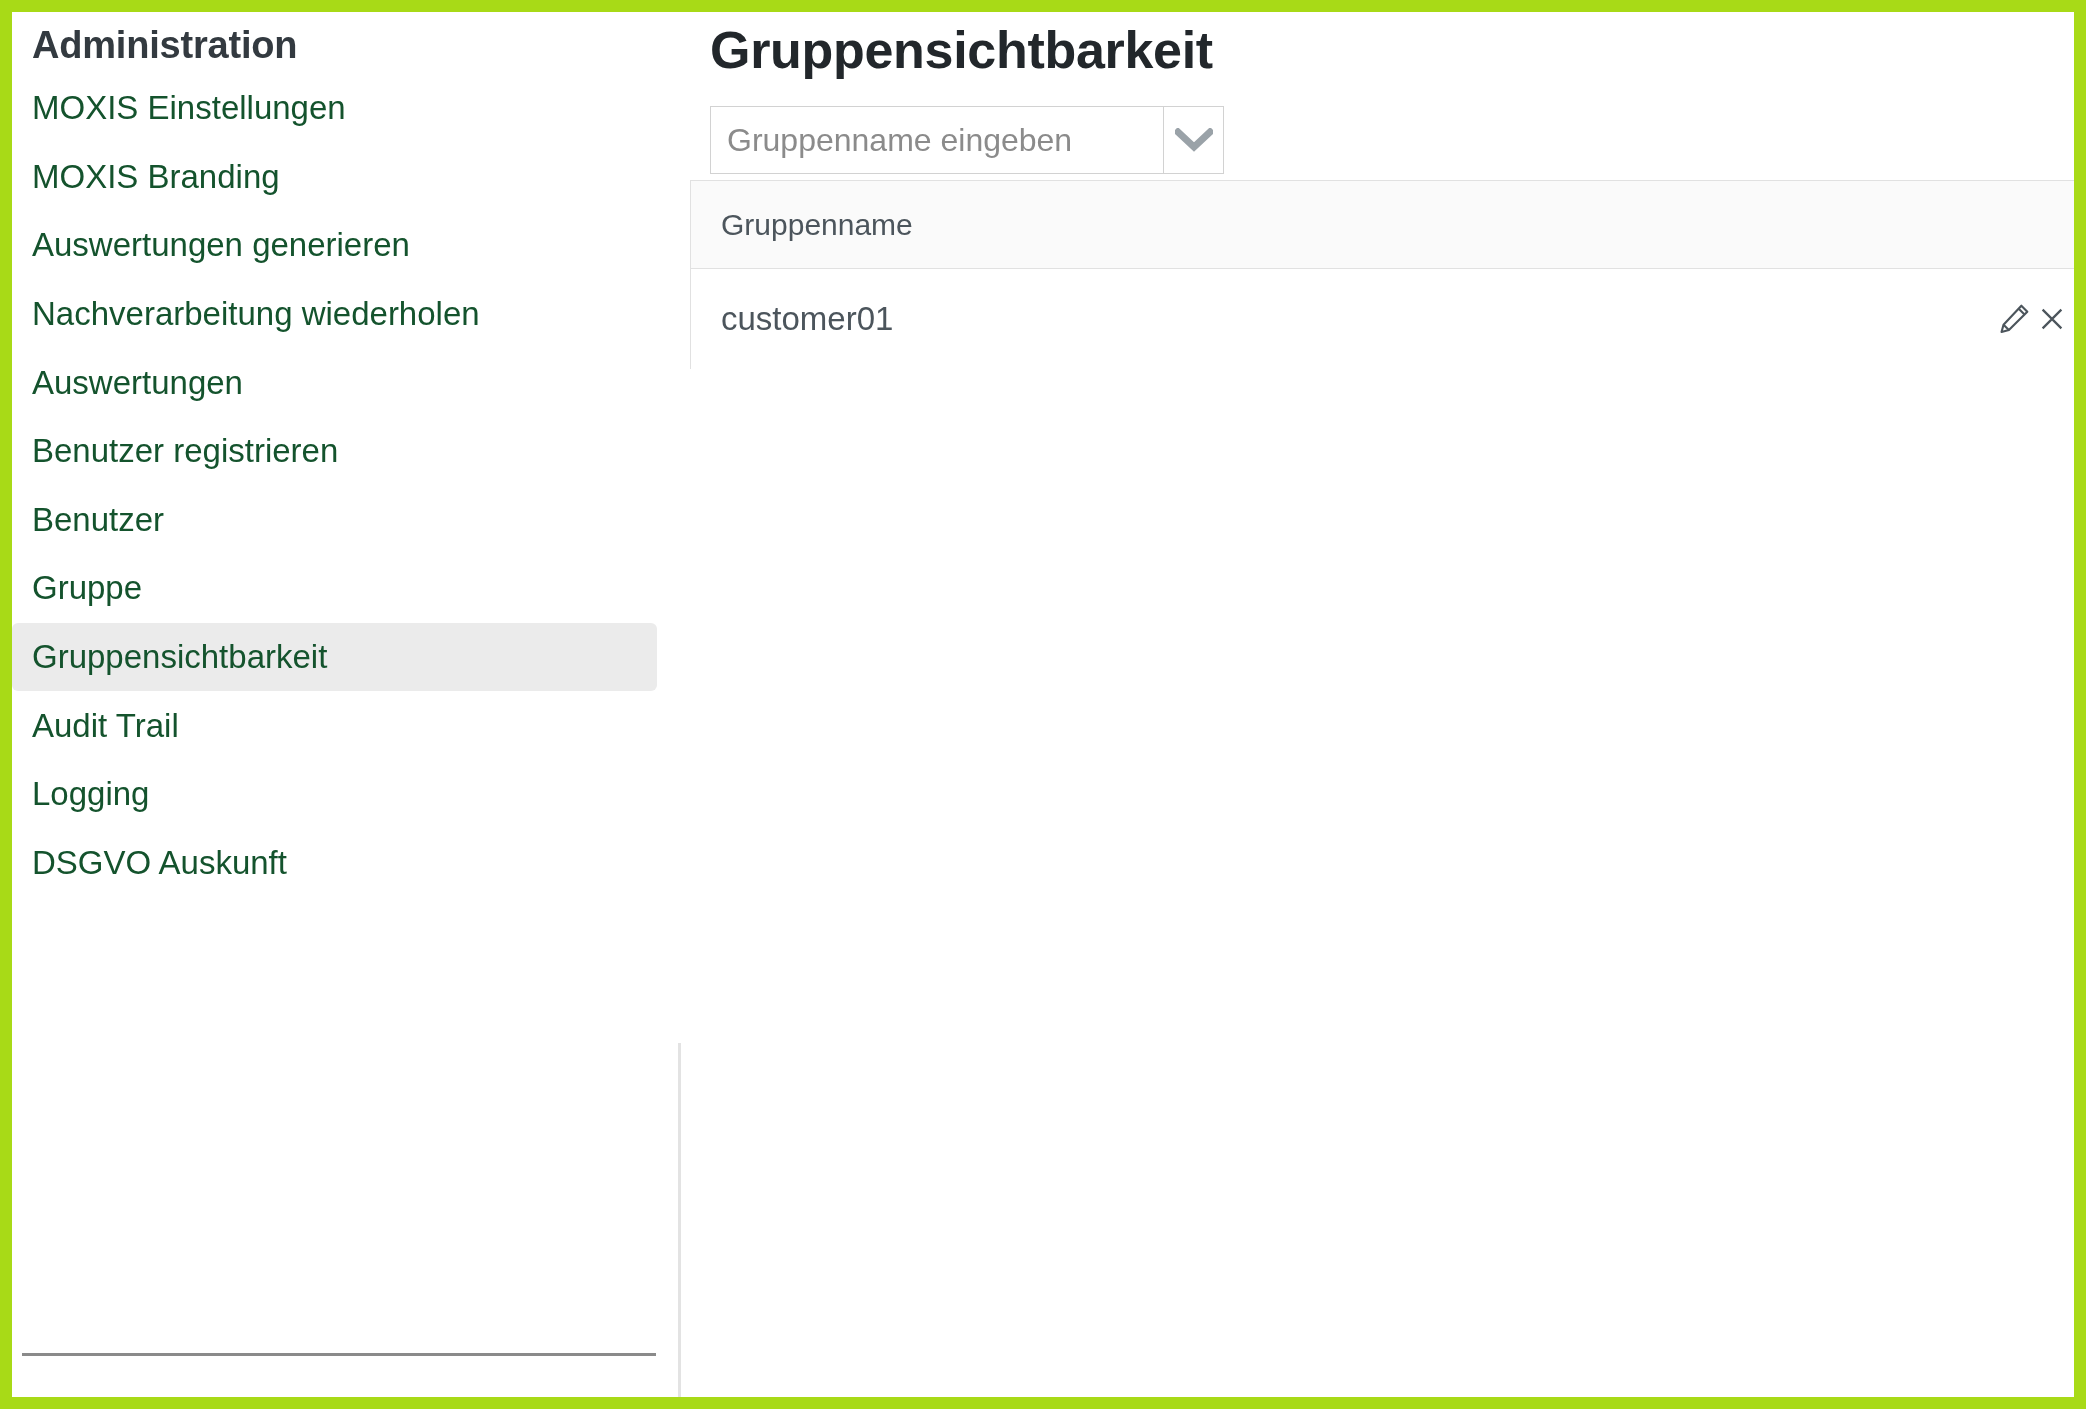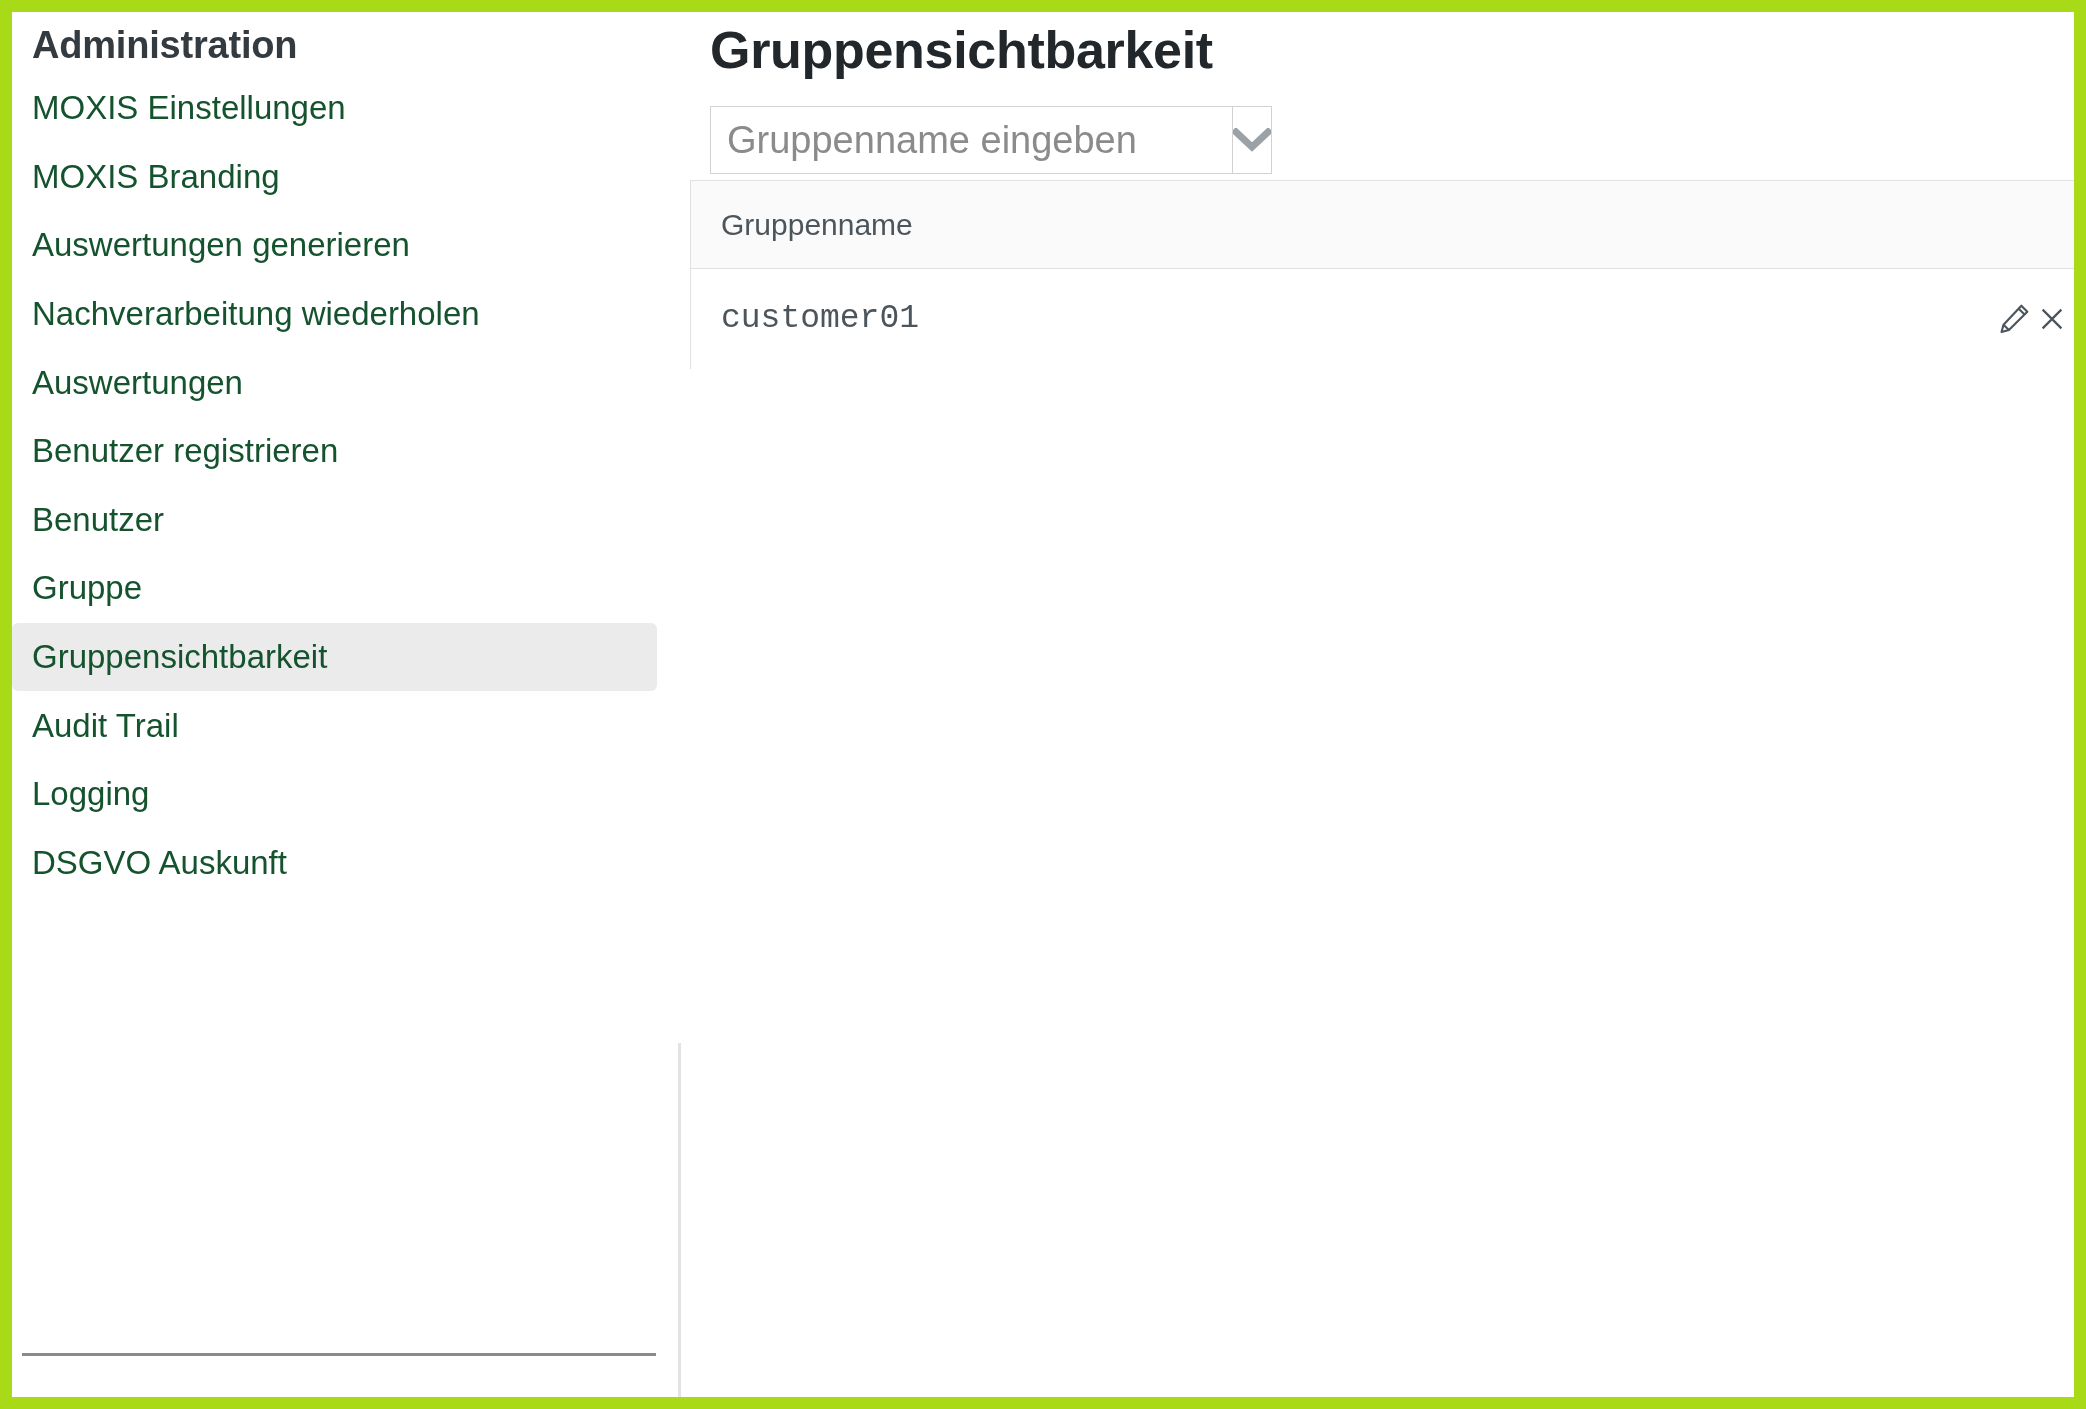--- a/index.html
+++ b/index.html
@@ -116,21 +116,21 @@
     width: 514px;
     height: 68px;
     display: flex;
   }
   #combo-input {
     flex: 1 1 auto;
     height: 68px;
     border: 1px solid #d2d2d2;
     border-right: none;
     background: #ffffff;
-    font-size: 38px;
+    font-size: 32px;
     color: #8b8b8b;
     padding: 0 16px;
     font-family: "Liberation Sans", sans-serif;
     outline: none;
   }
   #combo-input::placeholder { color: #8b8b8b; opacity: 1; }
   #combo-toggle {
     width: 66px;
     height: 68px;
     border: 1px solid #d2d2d2;
@@ -168,21 +168,20 @@
     height: 100px;
     display: flex;
     align-items: center;
     justify-content: space-between;
     border-bottom: 1px solid #ffffff;
   }
   .td-groupname {
     padding-left: 30px;
     font-size: 33px;
     color: #4c555c;
-    font-family: Liberation Mono, monospace;
   }
   #row-actions {
     display: flex;
     align-items: center;
     gap: 6px;
     padding-right: 0;
     margin-right: 30px;
   }
   .action-icon {
     display: inline-flex;

